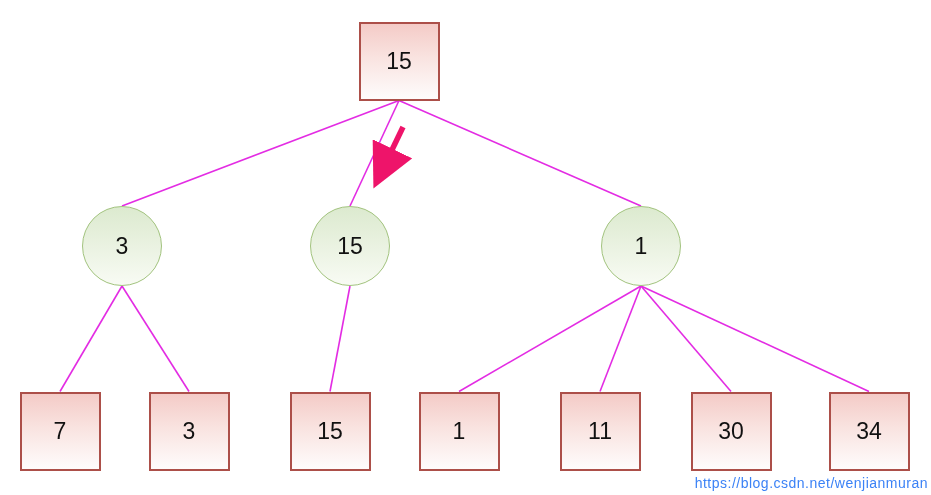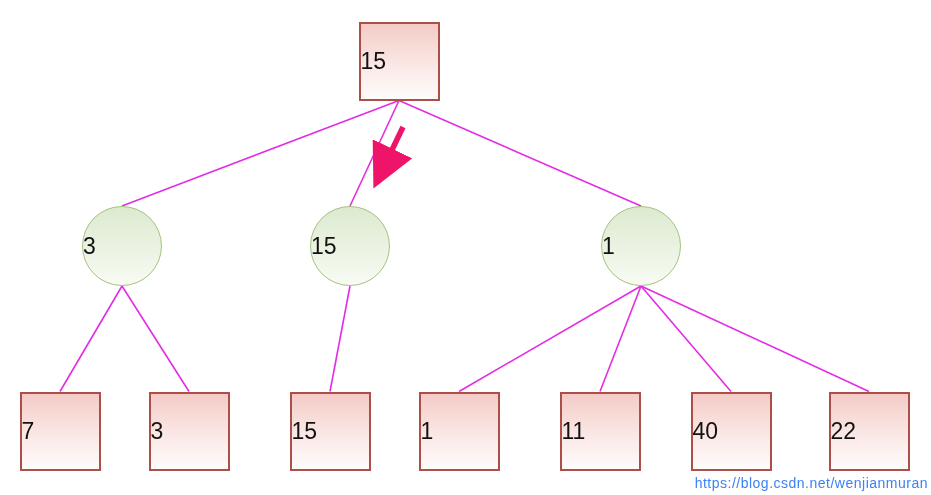--- a/index.html
+++ b/index.html
@@ -20,20 +20,21 @@
     left: 0;
     top: 0;
     width: 931px;
     height: 495px;
   }
   .node {
     position: absolute;
     box-sizing: border-box;
     display: flex;
     align-items: center;
+    justify-content: center;
     font-size: 23px;
     color: #111111;
     line-height: 1;
   }
   .node.square {
     width: 81px;
     height: 79px;
     border: 2px solid #ac4f49;
     background: linear-gradient(to bottom, #f4cbc7 0%, #f9e3e0 45%, #fefcfc 100%);
   }
@@ -99,18 +100,18 @@
     <div class="node square" style="left: 289.5px; top: 391.5px;">
       <span>15</span>
     </div>
     <div class="node square" style="left: 418.5px; top: 391.5px;">
       <span>1</span>
     </div>
     <div class="node square" style="left: 559.5px; top: 391.5px;">
       <span>11</span>
     </div>
     <div class="node square" style="left: 690.5px; top: 391.5px;">
-      <span>40</span>
+      <span>30</span>
     </div>
     <div class="node square" style="left: 828.5px; top: 391.5px;">
-      <span>22</span>
+      <span>34</span>
     </div>
   </div>
 
 </body></html>

